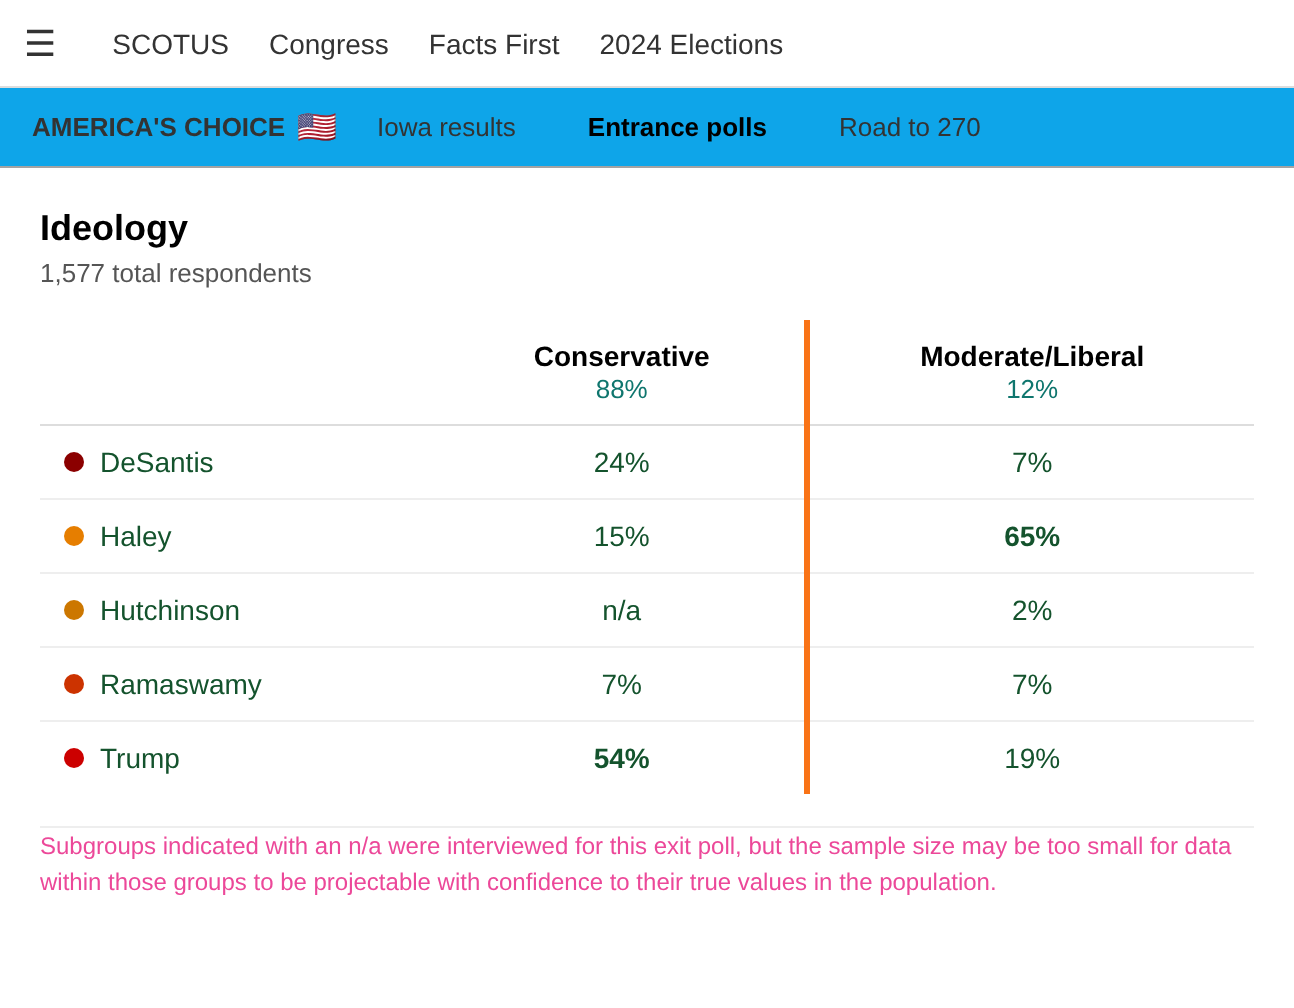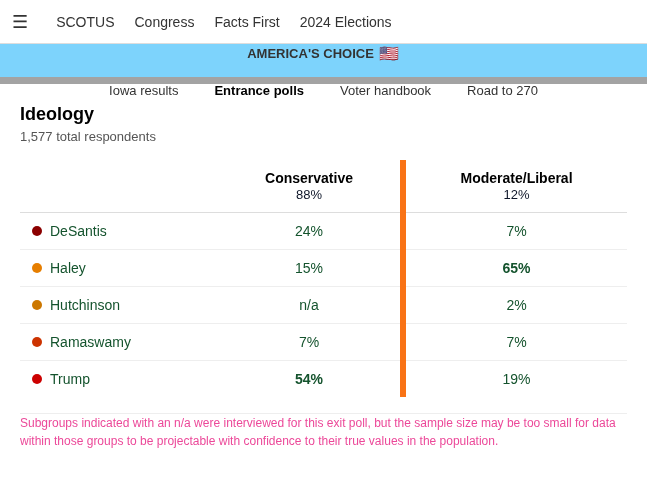--- a/index.html
+++ b/index.html
@@ -53,24 +53,23 @@
       cursor: pointer;
       white-space: nowrap;
     }
 
     
     .sub-nav {
       display: flex;
       align-items: center;
       padding: 0 16px;
       height: 40px;
-      border-bottom: 7px solid #a3a3a3;
-      background: #7dd3fc;
+      border-bottom: 1px solid #a3a3a3;
+      background: #0ea5e9;
       gap: 20px;
-      flex-direction: column;
     }
     .americas-choice {
       display: flex;
       align-items: center;
       gap: 6px;
       font-weight: bold;
       font-size: 13px;
       color: #333;
       white-space: nowrap;
     }
@@ -128,21 +127,21 @@
       vertical-align: bottom;
     }
     .data-table th.candidate-col {
       text-align: left;
     }
     .data-table td.candidate-col {
       text-align: left;
     }
     .data-table .sub-header {
       font-size: 13px;
-      color: #0f172a;
+      color: #0f766e;
       font-weight: normal;
     }
     .data-table tr:not(:last-child) td {
       border-bottom: 1px solid #eee;
     }
     .data-table td {
       color: #14532d;
     }
     .highlight-orange {
       color: #e67e00;
@@ -158,21 +157,21 @@
       gap: 8px;
     }
     .dot {
       width: 10px;
       height: 10px;
       border-radius: 50%;
       display: inline-block;
       flex-shrink: 0;
     }
     .col-divider {
-      border-left: 6px solid #f97316;
+      border-left: 3px solid #f97316;
     }
 
     
     .footer-note {
       margin-top: 16px;
       font-size: 12px;
       color: #ec4899;
       line-height: 1.5;
       border-top: 1px solid #eee;
     }
@@ -196,21 +195,20 @@
 </nav>
 
 <div class="sub-nav">
   <div class="americas-choice">
     <span>AMERICA'S CHOICE</span>
     <span class="flag-icon">🇺🇸</span>
   </div>
   <div class="sub-nav-links">
     <a class="sub-nav-link">Iowa results</a>
     <a class="sub-nav-link active">Entrance polls</a>
-    <a class="sub-nav-link">Voter handbook</a>
     <a class="sub-nav-link">Road to 270</a>
   </div>
 </div>
 
 <div class="main-content">
   <div class="section-title">Ideology</div>
   <div class="respondents-count">1,577 total respondents</div>
 
   <table class="data-table">
     <thead>

